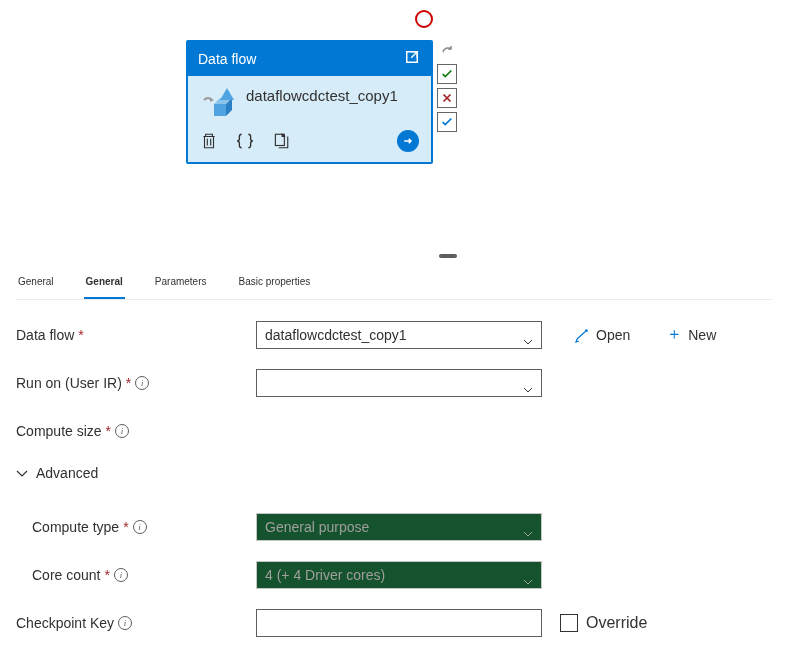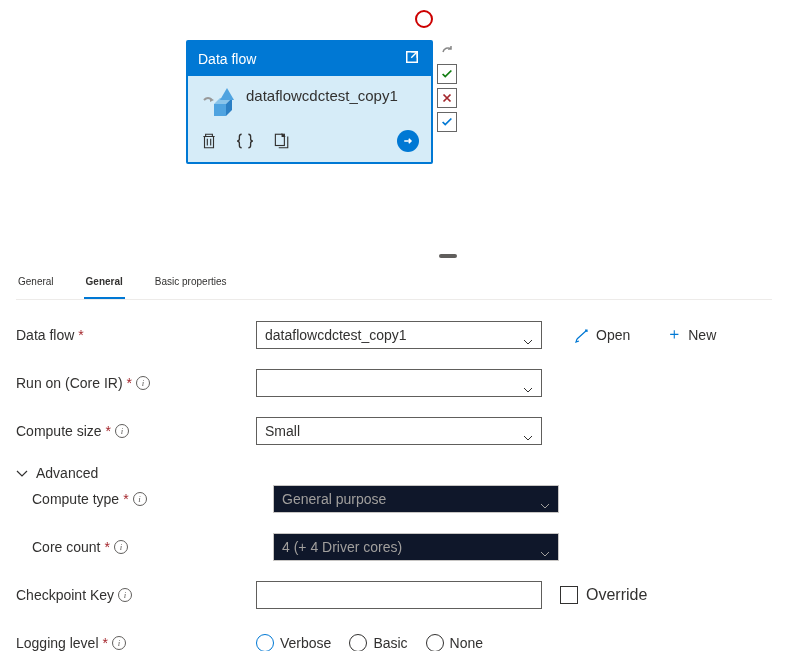--- a/index.html
+++ b/index.html
@@ -30,30 +30,30 @@
     .tab { padding: 6px 2px 10px 2px; font-size: 10px; color: #323130; cursor: pointer; }
     .tab.active { font-weight: 600; border-bottom: 2px solid #0078d4; color: #323130; }
     
     .settings-form { position: absolute; left: 16px; top: 320px; width: 756px; }
     .form-row { display: flex; align-items: center; margin-bottom: 20px; min-height: 28px; }
     .form-label { width: 240px; font-size: 14px; display: flex; align-items: center; gap: 4px; }
     .req { color: #a4262c; }
     .info-icon { width: 14px; height: 14px; border: 1px solid #605e5c; border-radius: 50%; display: inline-flex; align-items: center; justify-content: center; font-size: 9px; color: #605e5c; font-style: italic; font-family: Georgia, serif; }
     
     .select-wrap { width: 286px; height: 28px; border: 1px solid #605e5c; display: flex; align-items: center; padding: 0 8px; font-size: 14px; position: relative; }
-    .select-wrap.disabled { background: #0f172a; border-color: #c8c6c4; color: #a19f9d; margin-left: 17px; }
+    .select-wrap.disabled { background: #14532d; border-color: #c8c6c4; color: #a19f9d; }
     .select-caret { position: absolute; right: 8px; top: 10px; }
     .text-input { width: 286px; height: 28px; border: 1px solid #605e5c; padding: 0 8px; font-size: 14px; outline: none; }
     
     .btn-link { display: flex; align-items: center; gap: 6px; font-size: 14px; color: #323130; cursor: pointer; padding: 4px 8px; }
     .btn-link.open { margin-left: 24px; justify-content: space-between; }
     .btn-link.new { margin-left: 20px; }
     .plus-icon { color: #0078d4; font-size: 16px; font-weight: 300; }
     
-    .advanced-toggle { display: flex; align-items: center; gap: 8px; font-size: 14px; cursor: pointer; margin-bottom: 4px; }
+    .advanced-toggle { display: flex; align-items: center; gap: 8px; font-size: 14px; cursor: pointer; margin-bottom: 32px; }
     .chevron { display: inline-block; }
     .indent { margin-left: 16px; }
     
     .radio-group { display: flex; align-items: center; gap: 18px; }
     .radio-opt { display: flex; align-items: center; gap: 6px; font-size: 14px; cursor: pointer; }
     .radio-circle { width: 18px; height: 18px; border: 1px solid #323130; border-radius: 50%; display: inline-flex; align-items: center; justify-content: center; }
     .radio-circle.selected { border-color: #0078d4; border-width: 1.5px; }
     
     .checkbox-wrap { display: flex; align-items: center; gap: 8px; margin-left: 18px; }
     .checkbox { width: 18px; height: 18px; border: 1px solid #323130; }
@@ -136,20 +136,21 @@
       <path d="M3 8 l3 3 l7 -7"></path>
     </svg>
   </span>
 </div>
 
 <div class="panel-handle"></div>
 
 <div class="tabs">
   <div class="tab">General</div>
   <div class="tab active">General</div>
+  <div class="tab">Parameters</div>
   <div class="tab">Basic properties</div>
 </div>
 
 <div class="settings-form">
 
   <div class="form-row">
     <div class="form-label">
       <span>Data flow</span>
       <span class="req">*</span>
     </div>
@@ -168,46 +169,38 @@
       <span>Open</span>
     </div>
     <div class="btn-link new">
       <span class="plus-icon">＋</span>
       <span>New</span>
     </div>
   </div>
 
   <div class="form-row">
     <div class="form-label">
-      <span>Run on (Core IR)</span>
+      <span>Run on (User IR)</span>
       <span class="req">*</span>
       <span class="info-icon">i</span>
     </div>
     <div class="select-wrap">
       <span class="select-caret">
         <svg width="10" height="6" viewBox="0 0 10 6" fill="none" stroke="#323130" stroke-width="1">
             <path d="M1 1 l4 4 l4 -4"></path>
           </svg>
       </span>
     </div>
   </div>
 
   <div class="form-row">
     <div class="form-label">
       <span>Compute size</span>
       <span class="req">*</span>
       <span class="info-icon">i</span>
-    </div>
-    <div class="select-wrap">
-      <span>Small</span>
-      <span class="select-caret">
-        <svg width="10" height="6" viewBox="0 0 10 6" fill="none" stroke="#323130" stroke-width="1">
-            <path d="M1 1 l4 4 l4 -4"></path>
-          </svg>
-      </span>
     </div>
   </div>
 
   <div class="advanced-toggle">
     <span class="chevron">
       <svg width="12" height="8" viewBox="0 0 12 8" fill="none" stroke="#323130" stroke-width="1.2">
           <path d="M1 1 l5 5 l5 -5"></path>
         </svg>
     </span>
     <span>Advanced</span>

